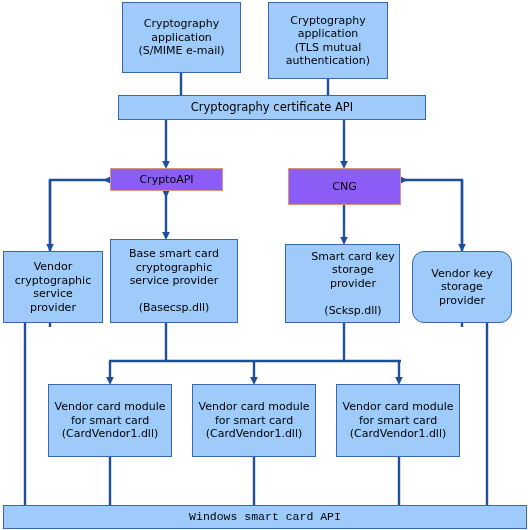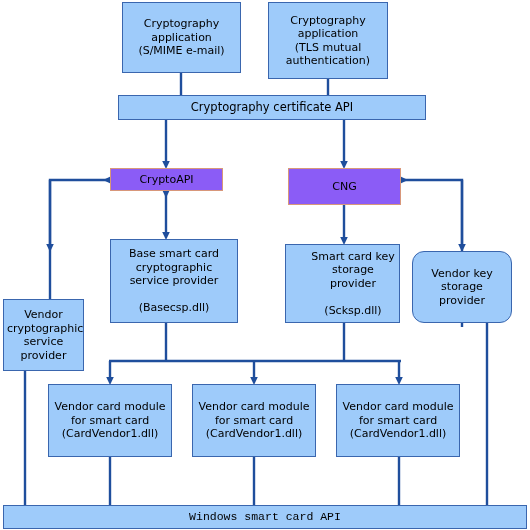--- a/index.html
+++ b/index.html
@@ -112,21 +112,21 @@
       </div>
       <div class="node bar" style="left: 118px; top: 95px; width: 308px; height: 25px;">
         <span class="txt">Cryptography certificate API</span>
       </div>
       <div class="node accent" style="left: 110px; top: 168px; width: 113px; height: 23px;">
         <span class="txt">CryptoAPI</span>
       </div>
       <div class="node accent" style="left: 288px; top: 168px; width: 113px; height: 37px;">
         <span class="txt">CNG</span>
       </div>
-      <div class="node" style="left: 3px; top: 251px; width: 81px; height: 72px; margin-top: 48px;">
+      <div class="node" style="left: 3px; top: 251px; width: 100px; height: 72px;">
         <span class="txt">Vendor
 cryptographic
 service
 provider</span>
       </div>
       <div class="node" style="left: 110px; top: 239px; width: 128px; height: 84px;">
         <span class="txt">Base smart card
 cryptographic
 service provider
 

